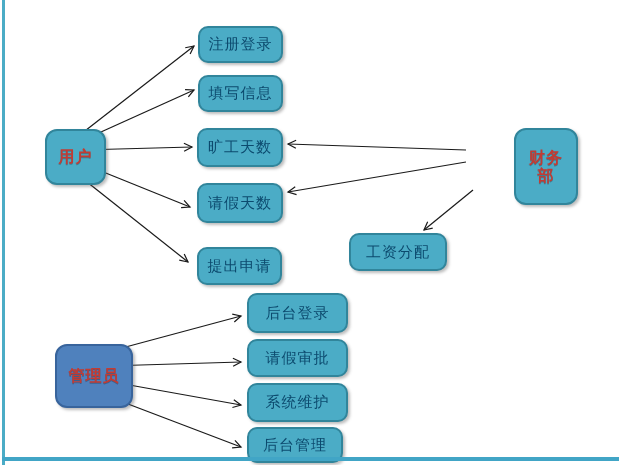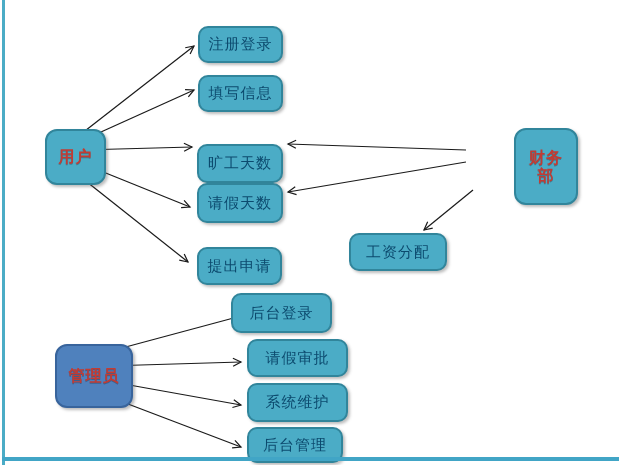--- a/index.html
+++ b/index.html
@@ -63,37 +63,37 @@
   </div>
 
   <div class="node" style="left:198px;top:26px;width:85px;height:37px;">
     <span>注册登录</span>
   </div>
 
   <div class="node" style="left:198px;top:75px;width:85px;height:37px;">
     <span>填写信息</span>
   </div>
 
-  <div class="node" style="left:197px;top:144px;width:86px;height:39px;">
+  <div class="node" style="left:197px;top:128px;width:86px;height:39px;">
     <span>旷工天数</span>
   </div>
 
   <div class="node" style="left:197px;top:183px;width:86px;height:40px;">
     <span>请假天数</span>
   </div>
 
   <div class="node" style="left:197px;top:247px;width:85px;height:38px;">
     <span>提出申请</span>
   </div>
 
   <div class="node" style="left:349px;top:233px;width:98px;height:38px;">
     <span>工资分配</span>
   </div>
 
-  <div class="node" style="left:231px;top:293px;width:101px;height:40px;">
+  <div class="node" style="left:247px;top:293px;width:101px;height:40px;">
     <span>后台登录</span>
   </div>
 
   <div class="node" style="left:247px;top:339px;width:101px;height:38px;">
     <span>请假审批</span>
   </div>
 
   <div class="node" style="left:247px;top:383px;width:101px;height:39px;">
     <span>系统维护</span>
   </div>

